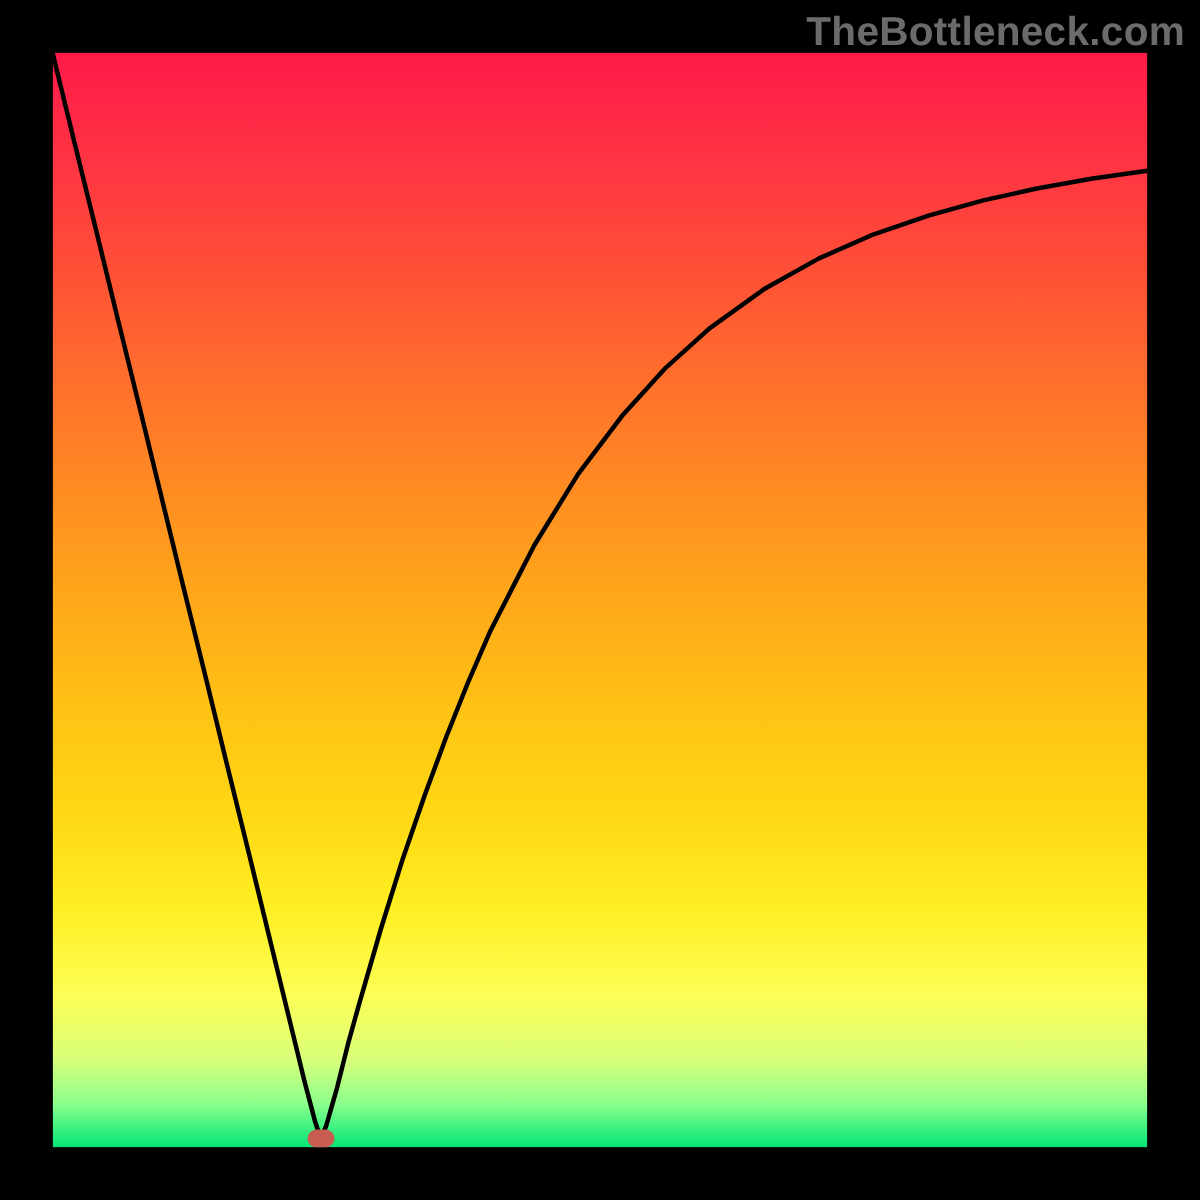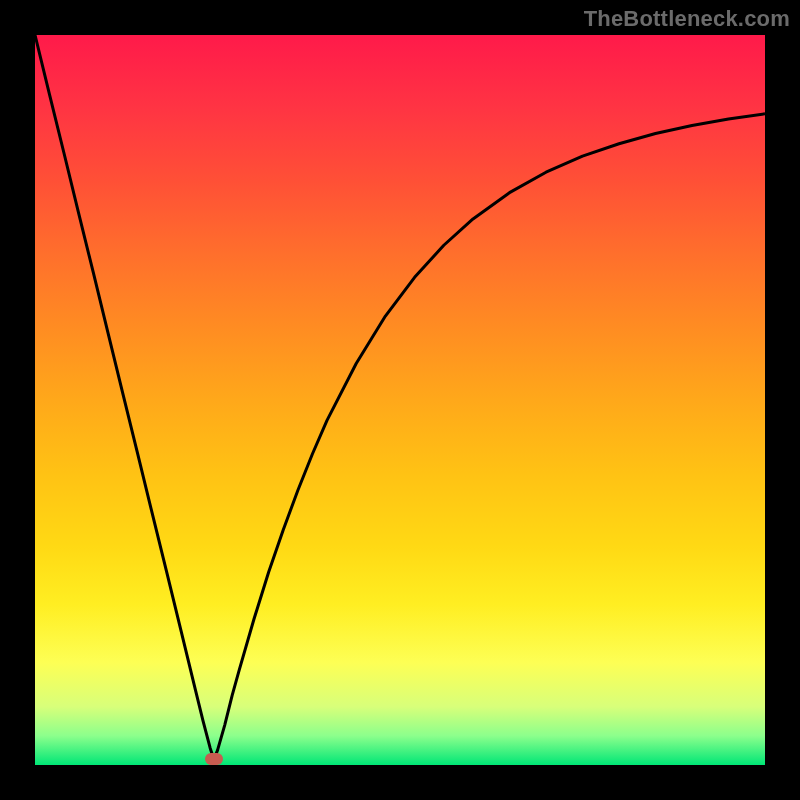--- a/index.html
+++ b/index.html
@@ -42,21 +42,21 @@
     position: absolute;
     width: 18px;
     height: 12px;
     border-radius: 6px;
     transform: translate(-50%, -50%);
   }
   .watermark {
     position: absolute;
     top: 6px;
     right: 10px;
-    font-size: 22px;
+    font-size: 27px;
     font-weight: 600;
     color: #6b6b6b;
     font-family: Arial, Helvetica, sans-serif;
     letter-spacing: 0.2px;
   }
   svg path {
     stroke-linejoin: round;
   }
 </style>
 </head>

